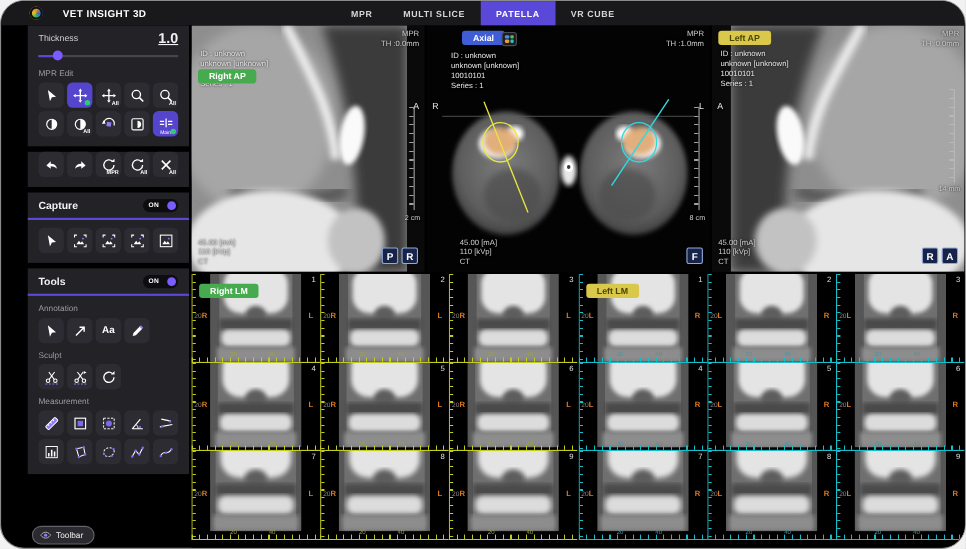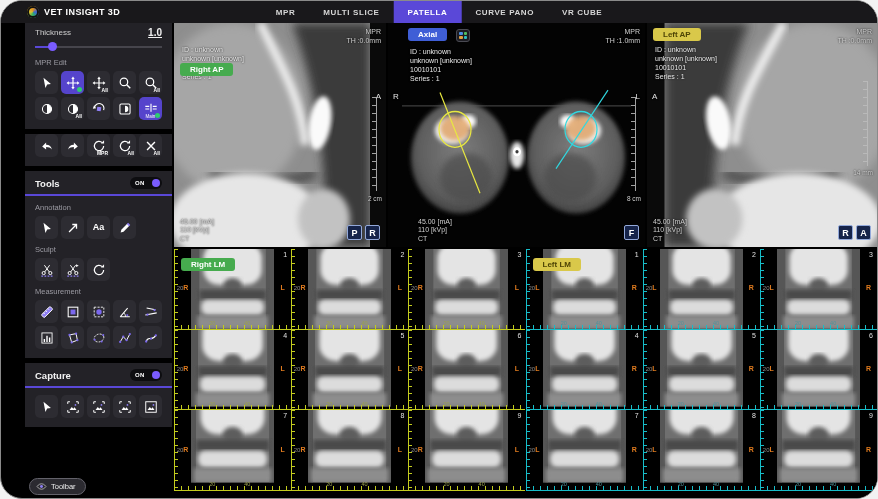--- a/index.html
+++ b/index.html
@@ -1,37 +1,37 @@
 <!DOCTYPE html>
 <html style="--accent-purple: #5a48d8; --badge-green: #46ab4e; --badge-blue: #3f5ed6; --badge-yellow: #d9c84a; --ruler-yellow: #c3cc1e; --ruler-cyan: #17bdc9; --orientation-orange: #e07b1e; --toggle-on: #7a5cff; --active-dot-green: #2ecc71;"><head>
 <meta charset="utf-8">
 <style>
   html,body{margin:0;padding:0;background:#f2f2f2;font-family:"Liberation Sans",sans-serif;}
   *{box-sizing:border-box;}
   #window{position:relative;width:878px;height:499px;background:#000;border-radius:22px;overflow:hidden;border:1px solid #8a8a8a;}
   
   .topbar{position:absolute;left:0;top:0;right:0;height:22px;background:#19181b;display:flex;align-items:center;z-index:40;}
-  .brand{display:flex;align-items:center;gap:5px;margin-left:26px;}
+  .brand{display:flex;align-items:center;gap:18px;margin-left:26px;}
   .logo{width:12px;height:12px;border-radius:50%;background:conic-gradient(#e09020,#3a62d8,#2fb363,#e0c030,#e09020);box-shadow:inset 0 0 0 2px #111;}
   .brand-title{font-size:9px;font-weight:bold;color:#fff;letter-spacing:.4px;}
   .tabs{position:absolute;left:50%;transform:translateX(-50%);height:100%;display:flex;align-items:stretch;}
   .tab{border:none;background:transparent;color:#d6d6d6;font-family:inherit;font-size:8px;font-weight:bold;letter-spacing:.6px;padding:0 14px;cursor:pointer;}
   .tab.active{background:var(--accent-purple,#5a48d8);color:#fff;}
   
   .sidebar{position:absolute;left:24px;top:22px;width:147px;bottom:0;overflow:hidden;display:flex;flex-direction:column;gap:5px;z-index:20;}
   .card{background:#232227;padding:0 10px 9px;position:relative;flex:none;}
   .card-head{display:flex;align-items:center;justify-content:space-between;margin:0 -10px 7px;padding:6px 10px 5px;border-bottom:2px solid var(--accent-purple,#5a48d8);}
   .card-title{font-size:9.5px;font-weight:bold;color:#f2f2f2;}
   .toggle{display:flex;align-items:center;background:#0d0d10;border-radius:7px;height:12px;width:32px;padding:0 2px 0 5px;cursor:pointer;}
   .tg-label{font-size:6px;font-weight:bold;color:#fff;letter-spacing:.3px;}
   .knob{width:8px;height:8px;border-radius:50%;background:var(--toggle-on,#7a5cff);margin-left:auto;}
   .sub{font-size:7.5px;color:#9b9aa2;margin:6px 0 4px;}
   .row-between{display:flex;justify-content:space-between;align-items:center;margin-top:4px;text-align:center;}
   .thick-label{font-size:8px;color:#cfcfcf;}
-  .thick-val{font-size:10px;font-weight:bold;color:#f0f0f0;text-decoration:underline;}
+  .thick-val{font-size:13px;font-weight:bold;color:#f0f0f0;text-decoration:underline;}
   .slider{position:relative;height:11px;margin:3px 0 1px;cursor:pointer;}
   .slider .track{position:absolute;left:0;right:0;top:5px;height:2px;background:#46454c;}
   .slider .fill{position:absolute;left:0;width:13%;top:5px;height:2px;background:var(--accent-purple,#5a48d8);}
   .slider .thumb{position:absolute;left:10%;top:1px;width:9px;height:9px;border-radius:50%;background:#7a5cff;}
   .tool-grid{display:grid;grid-template-columns:repeat(5,1fr);gap:3px;}
   .tbtn{height:23px;background:#2d2c32;border:none;border-radius:5px;position:relative;display:flex;align-items:center;justify-content:center;cursor:pointer;padding:0;}
   .tbtn svg{width:14px;height:14px;display:block;}
   .tbtn.active{background:#5544cc;}
   .tbtn.dot::after{content:"";position:absolute;right:2px;bottom:2px;width:5px;height:5px;border-radius:50%;background:var(--active-dot-green,#2ecc71);}
   .mini-badge{position:absolute;right:2px;bottom:1px;font-size:5px;font-weight:bold;color:#fff;line-height:1;}
@@ -44,21 +44,21 @@
   .vrow{position:absolute;left:0;top:0;right:0;height:224px;display:flex;gap:2px;}
   .vp{position:relative;background:#060606;overflow:hidden;cursor:crosshair;}
   .vp-right-ap{width:212px;flex:none;}
   .vp-axial{width:257px;flex:none;}
   .vp-left-ap{flex:1;}
   .scene{position:absolute;inset:0;width:100%;height:100%;}
   .vp-badge{position:absolute;top:5px;left:6px;padding:2px 10px;border-radius:3px;font-size:8px;font-weight:bold;z-index:3;}
   .vp-badge.green{background:var(--badge-green,#4caf50);color:#fff;margin-top:35px;}
   .vp-badge.blue{background:var(--badge-blue,#3f5ed6);color:#fff;}
   .vp-badge.yellow{background:var(--badge-yellow,#d9c84a);color:#4e4405;}
-  .vp-axial .vp-badge{left:20px;}
+  .vp-axial .vp-badge{left:32px;}
   .grid-btn{position:absolute;top:6px;left:68px;width:14px;height:13px;background:#1c1c22;border:1px solid #4a4a52;border-radius:3px;display:grid;grid-template-columns:1fr 1fr;gap:1px;padding:2px;z-index:3;cursor:pointer;}
   .grid-btn span{border-radius:1px;}
   .pt-info{position:absolute;left:8px;top:22px;font-size:7px;line-height:9px;color:#e8e8e8;text-shadow:0 0 2px #000;z-index:2;}
   .vp-axial .pt-info{left:22px;top:24px;}
   .vp-mode{position:absolute;right:5px;top:4px;text-align:right;font-size:7px;line-height:9px;color:#cfcfcf;text-shadow:0 0 2px #000;z-index:2;}
   .edge-letter{position:absolute;font-size:8px;color:#e4e4e4;text-shadow:0 0 2px #000;z-index:2;}
   .edge-letter.right{right:5px;top:31%;}
   .edge-letter.left{left:5px;top:31%;}
   .ruler-v{position:absolute;right:9px;top:33%;height:42%;width:5px;border-right:1px solid #bdbdbd;background:repeating-linear-gradient(180deg,#bdbdbd 0 1px,transparent 1px 8px);opacity:.85;z-index:2;}
   .scale-label{position:absolute;right:4px;top:77%;font-size:6.5px;color:#cfcfcf;text-shadow:0 0 2px #000;z-index:2;}
@@ -298,21 +298,20 @@
   <header class="topbar">
     <div class="brand">
       <span class="logo"></span>
       <span class="brand-title">VET INSIGHT 3D</span>
     </div>
     <nav class="tabs">
 
     <button class="tab r1">MPR</button>
         <button class="tab r1">MULTI SLICE</button>
         <button class="tab active r1">PATELLA</button>
-        <button class="tab r2">CURVE PANO</button>
         <button class="tab r2">VR CUBE</button>
       </nav>
   </header>
 
   <aside class="sidebar">
 
     <section class="card">
       <div class="row-between">
         <span class="thick-label">Thickness</span>
         <span class="thick-val">1.0</span>
@@ -409,20 +408,57 @@
             <svg>
               <use href="#i-xmark"></use>
             </svg>
             <span class="mini-badge">All</span>
           </button>
       </div>
     </section>
 
     <section class="card">
       <div class="card-head">
+        <span class="card-title">Capture</span>
+        <span class="toggle">
+            <span class="tg-label">ON</span>
+            <span class="knob"></span>
+          </span>
+      </div>
+      <div class="tool-grid">
+        <button class="tbtn">
+            <svg>
+              <use href="#i-pointer"></use>
+            </svg>
+          </button>
+        <button class="tbtn">
+            <svg>
+              <use href="#i-cam-dash"></use>
+            </svg>
+          </button>
+        <button class="tbtn">
+            <svg>
+              <use href="#i-cam-dash"></use>
+            </svg>
+          </button>
+        <button class="tbtn">
+            <svg>
+              <use href="#i-cam-dash"></use>
+            </svg>
+          </button>
+        <button class="tbtn">
+            <svg>
+              <use href="#i-cam-solid"></use>
+            </svg>
+          </button>
+      </div>
+    </section>
+
+    <section class="card">
+      <div class="card-head">
         <span class="card-title">Tools</span>
         <span class="toggle">
             <span class="tg-label">ON</span>
             <span class="knob"></span>
           </span>
       </div>
       <div class="sub">Annotation</div>
       <div class="tool-grid">
         <button class="tbtn">
             <svg>
@@ -504,57 +540,20 @@
             </svg>
           </button>
         <button class="tbtn">
             <svg>
               <use href="#i-polyline"></use>
             </svg>
           </button>
         <button class="tbtn">
             <svg>
               <use href="#i-spline"></use>
-            </svg>
-          </button>
-      </div>
-    </section>
-
-    <section class="card">
-      <div class="card-head">
-        <span class="card-title">Capture</span>
-        <span class="toggle">
-            <span class="tg-label">ON</span>
-            <span class="knob"></span>
-          </span>
-      </div>
-      <div class="tool-grid">
-        <button class="tbtn">
-            <svg>
-              <use href="#i-pointer"></use>
-            </svg>
-          </button>
-        <button class="tbtn">
-            <svg>
-              <use href="#i-cam-dash"></use>
-            </svg>
-          </button>
-        <button class="tbtn">
-            <svg>
-              <use href="#i-cam-dash"></use>
-            </svg>
-          </button>
-        <button class="tbtn">
-            <svg>
-              <use href="#i-cam-dash"></use>
-            </svg>
-          </button>
-        <button class="tbtn">
-            <svg>
-              <use href="#i-cam-solid"></use>
             </svg>
           </button>
       </div>
     </section>
   </aside>
 
   <button class="toolbar-pill">
     <svg>
         <use href="#i-eye"></use>
       </svg>

